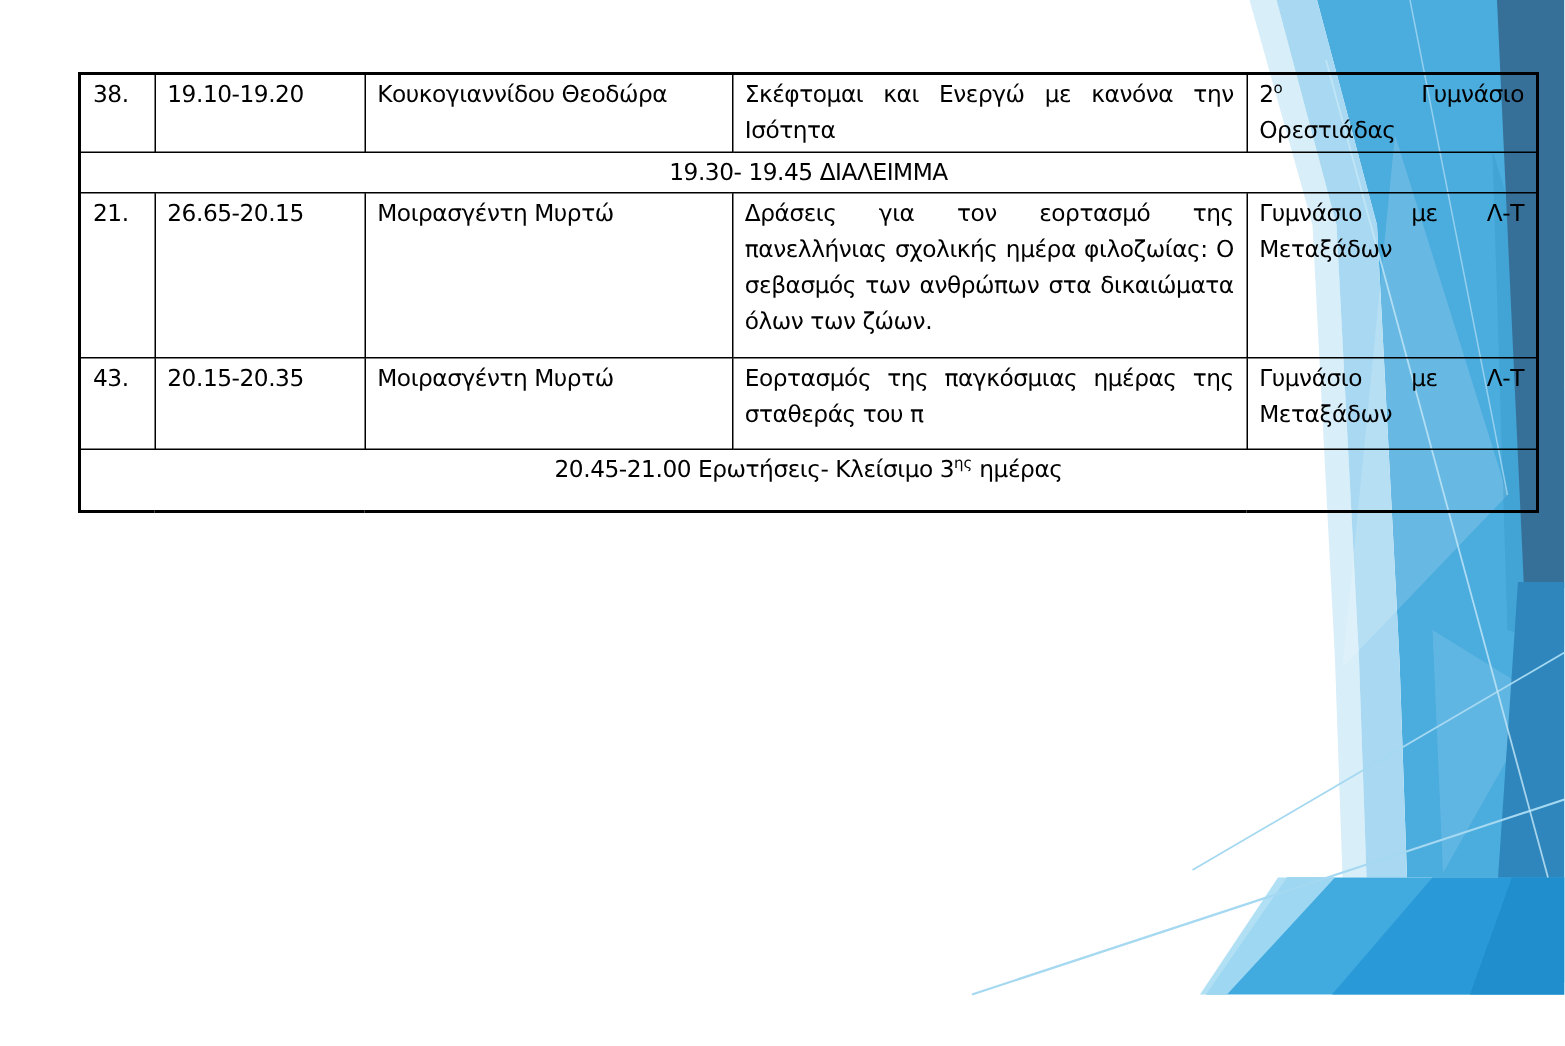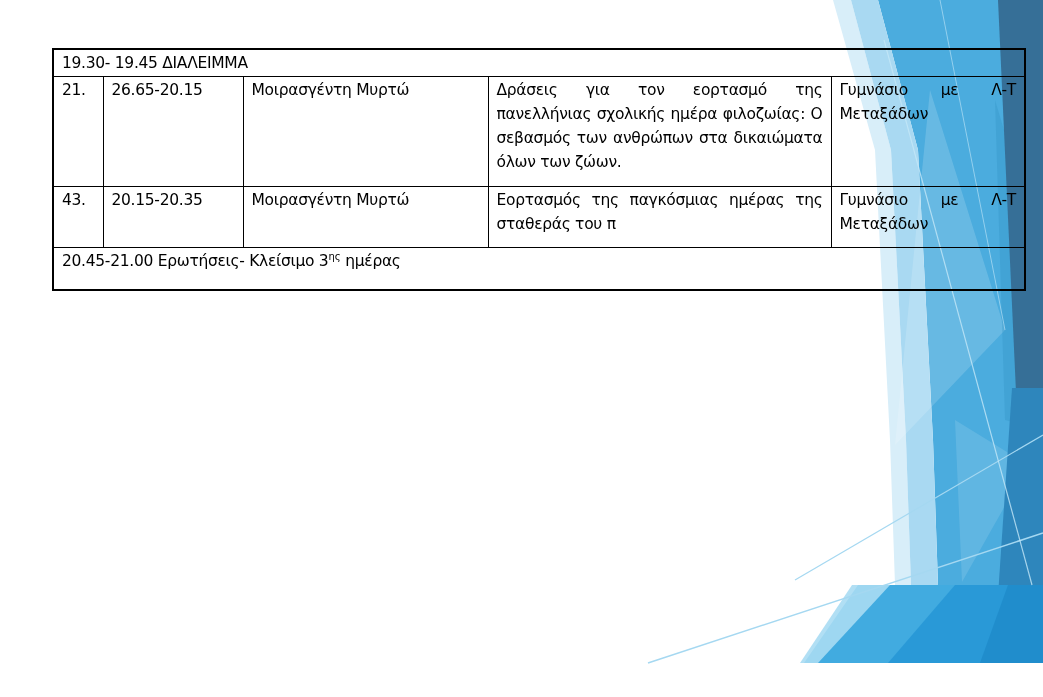--- a/index.html
+++ b/index.html
@@ -27,21 +27,21 @@
     font-size:15.5px;
     line-height:24px;
     letter-spacing:-0.3px;
     color:#000;
     overflow:hidden;
   }
   td.num-cell{padding-left:6px;}
   td.just{text-align:justify;}
   td.school-cell{padding:1px 6px;}
   td.span-cell{
-    text-align:left;
+    text-align:center;
     vertical-align:middle;
     padding:0 4px;
   }
   sup{font-size:10px;letter-spacing:0;line-height:0;}
   tr.r0{height:52px}
   tr.r1{height:91px}
   tr.r2{height:26px}
   tr.r3{height:59px}
   tr.r4{height:59px}
   tr.r5{height:110px}
@@ -80,20 +80,27 @@
 
   <table class="schedule">
     <colgroup>
       <col style="width:50px">
       <col style="width:140px">
       <col style="width:245px">
       <col style="width:343px">
       <col style="width:194px">
     </colgroup>
     <tbody>
+        <tr class="r0">
+          <td class="num-cell">38.</td>
+          <td>19.10-19.20</td>
+          <td class="just">Κουκογιαννίδου Θεοδώρα</td>
+          <td class="just">Σκέφτομαι και Ενεργώ με κανόνα την Ισότητα</td>
+          <td class="just school-cell"><span>2</span><sup>ο</sup><span> Γυμνάσιο Ορεστιάδας</span></td>
+        </tr>
         <tr class="r2">
           <td colspan="5" class="span-cell"><span>19.30- 19.45 ΔΙΑΛΕΙΜΜΑ</span></td>
         </tr>
         <tr class="r5">
           <td class="num-cell">21.</td>
           <td>26.65-20.15</td>
           <td class="just">Μοιρασγέντη Μυρτώ</td>
           <td class="just">Δράσεις για τον εορτασμό της πανελλήνιας σχολικής ημέρα φιλοζωίας: Ο σεβασμός των ανθρώπων στα δικαιώματα όλων των ζώων.</td>
           <td class="just school-cell">Γυμνάσιο με Λ-Τ Μεταξάδων</td>
         </tr>

